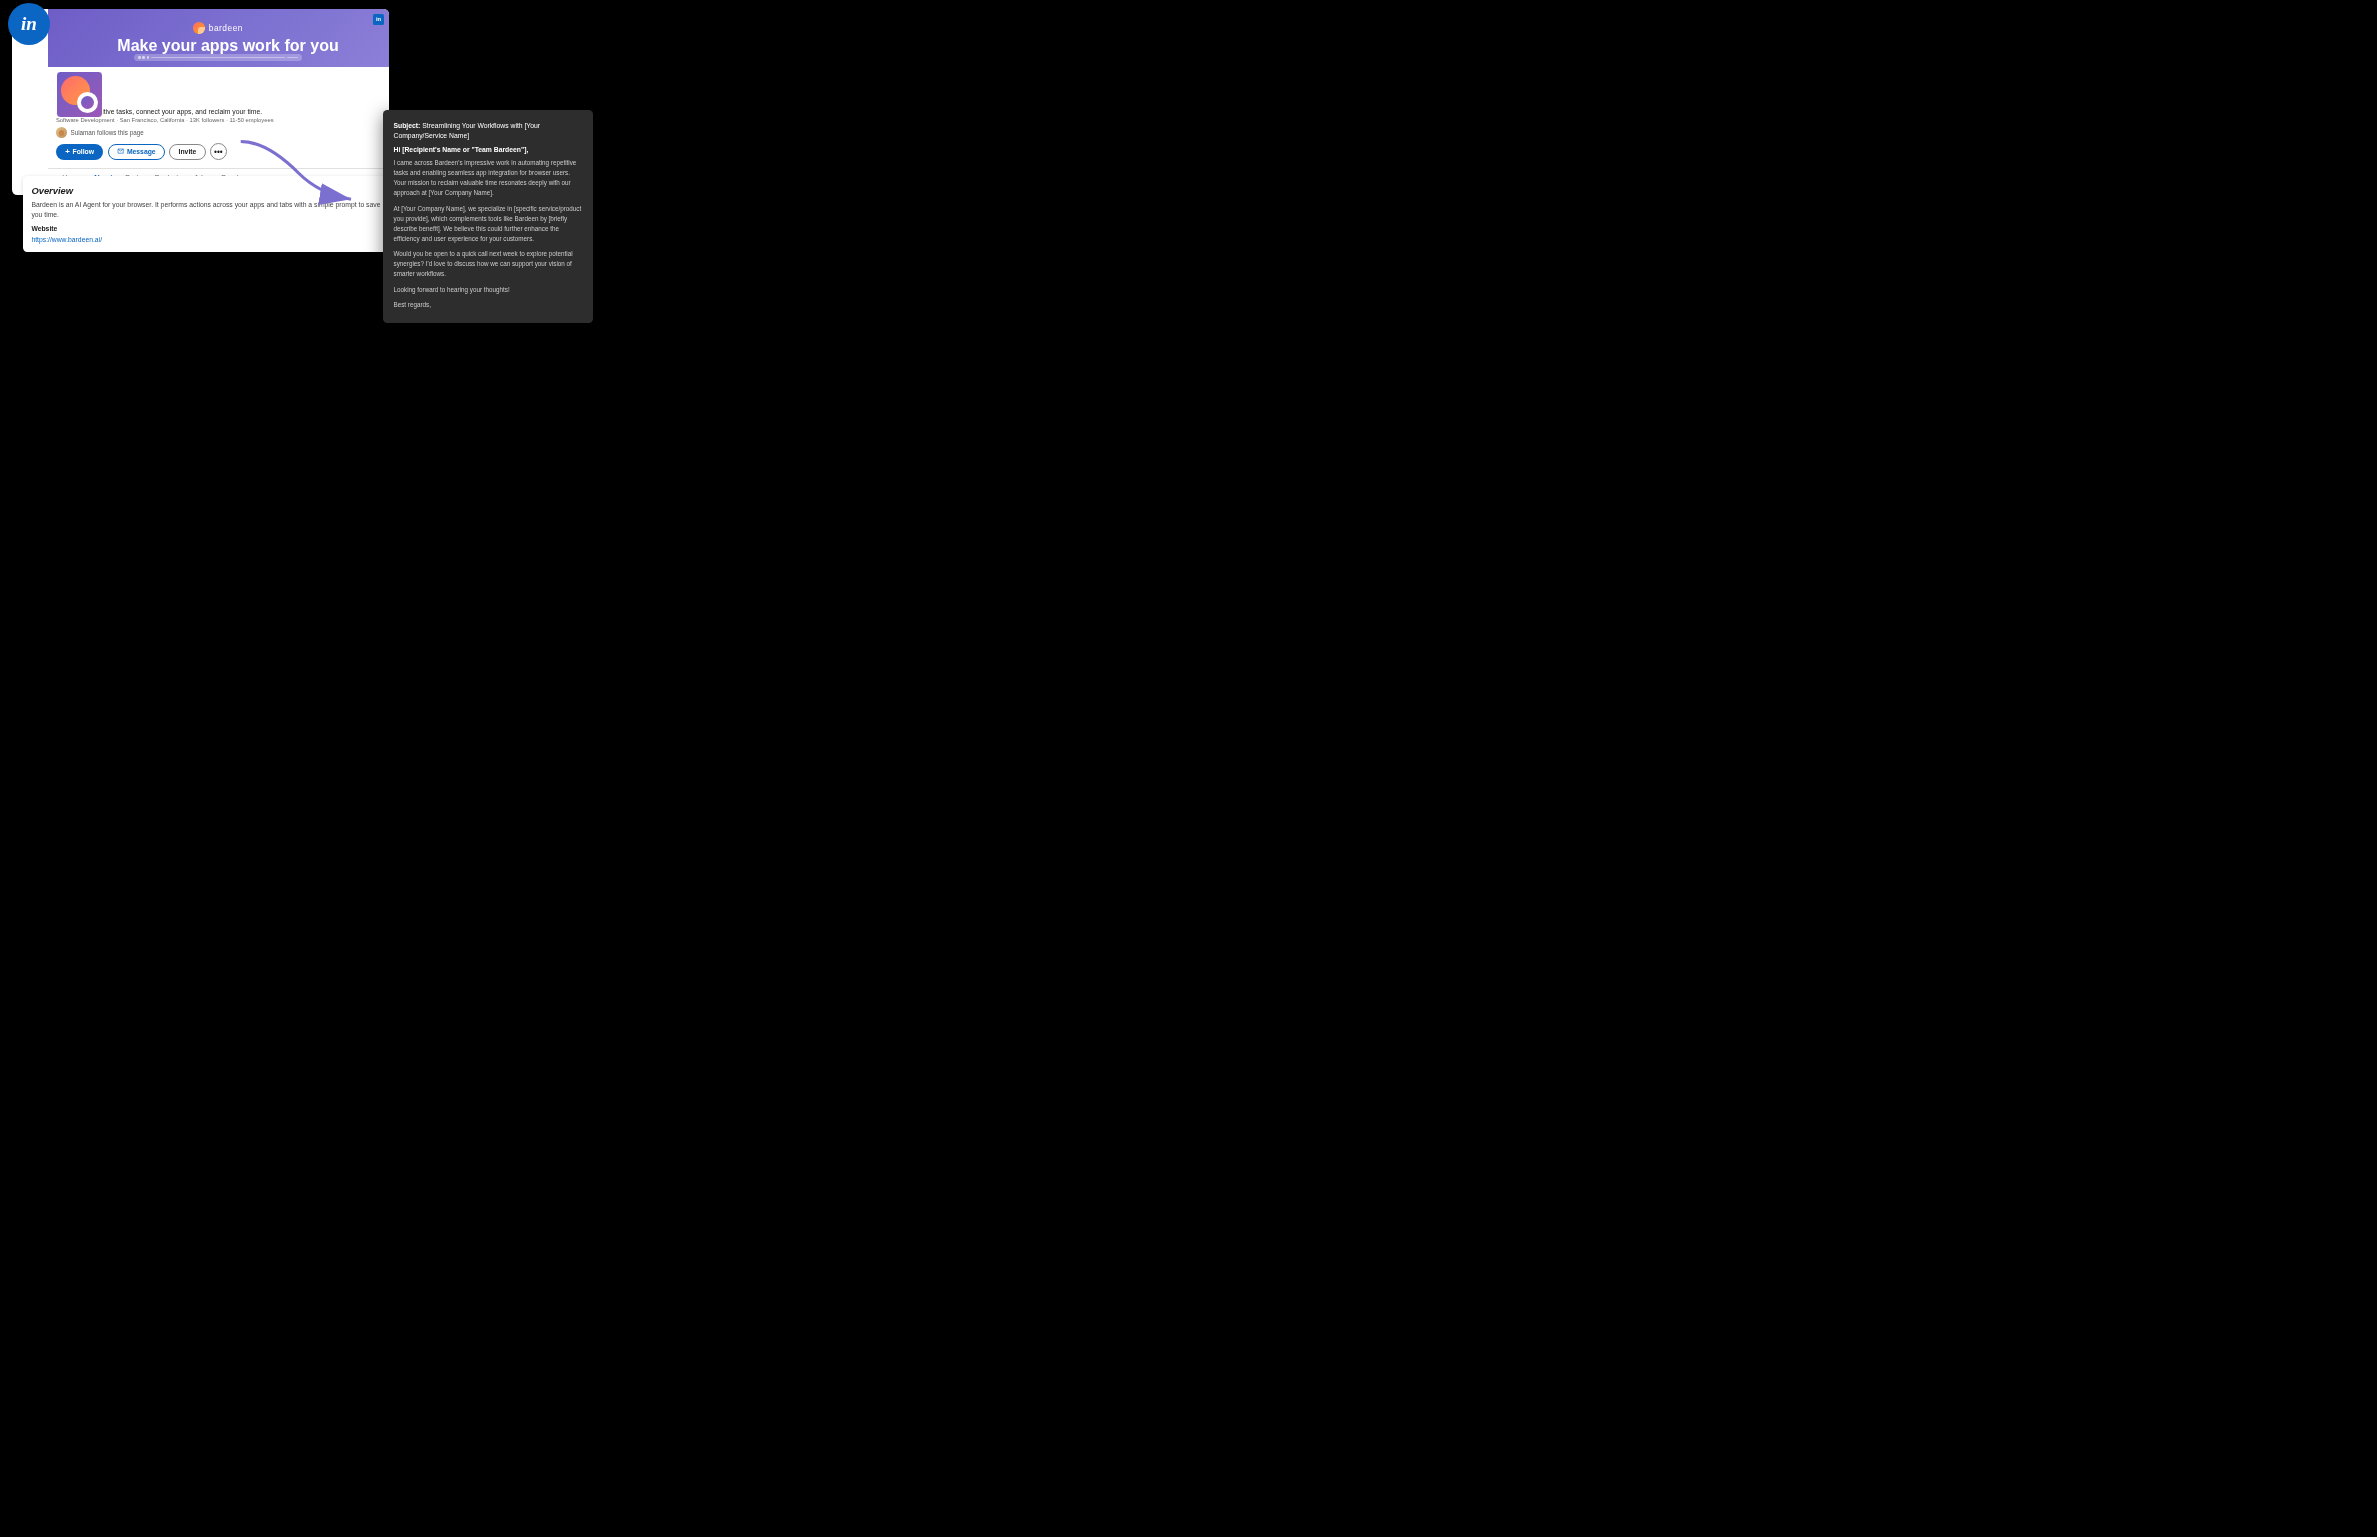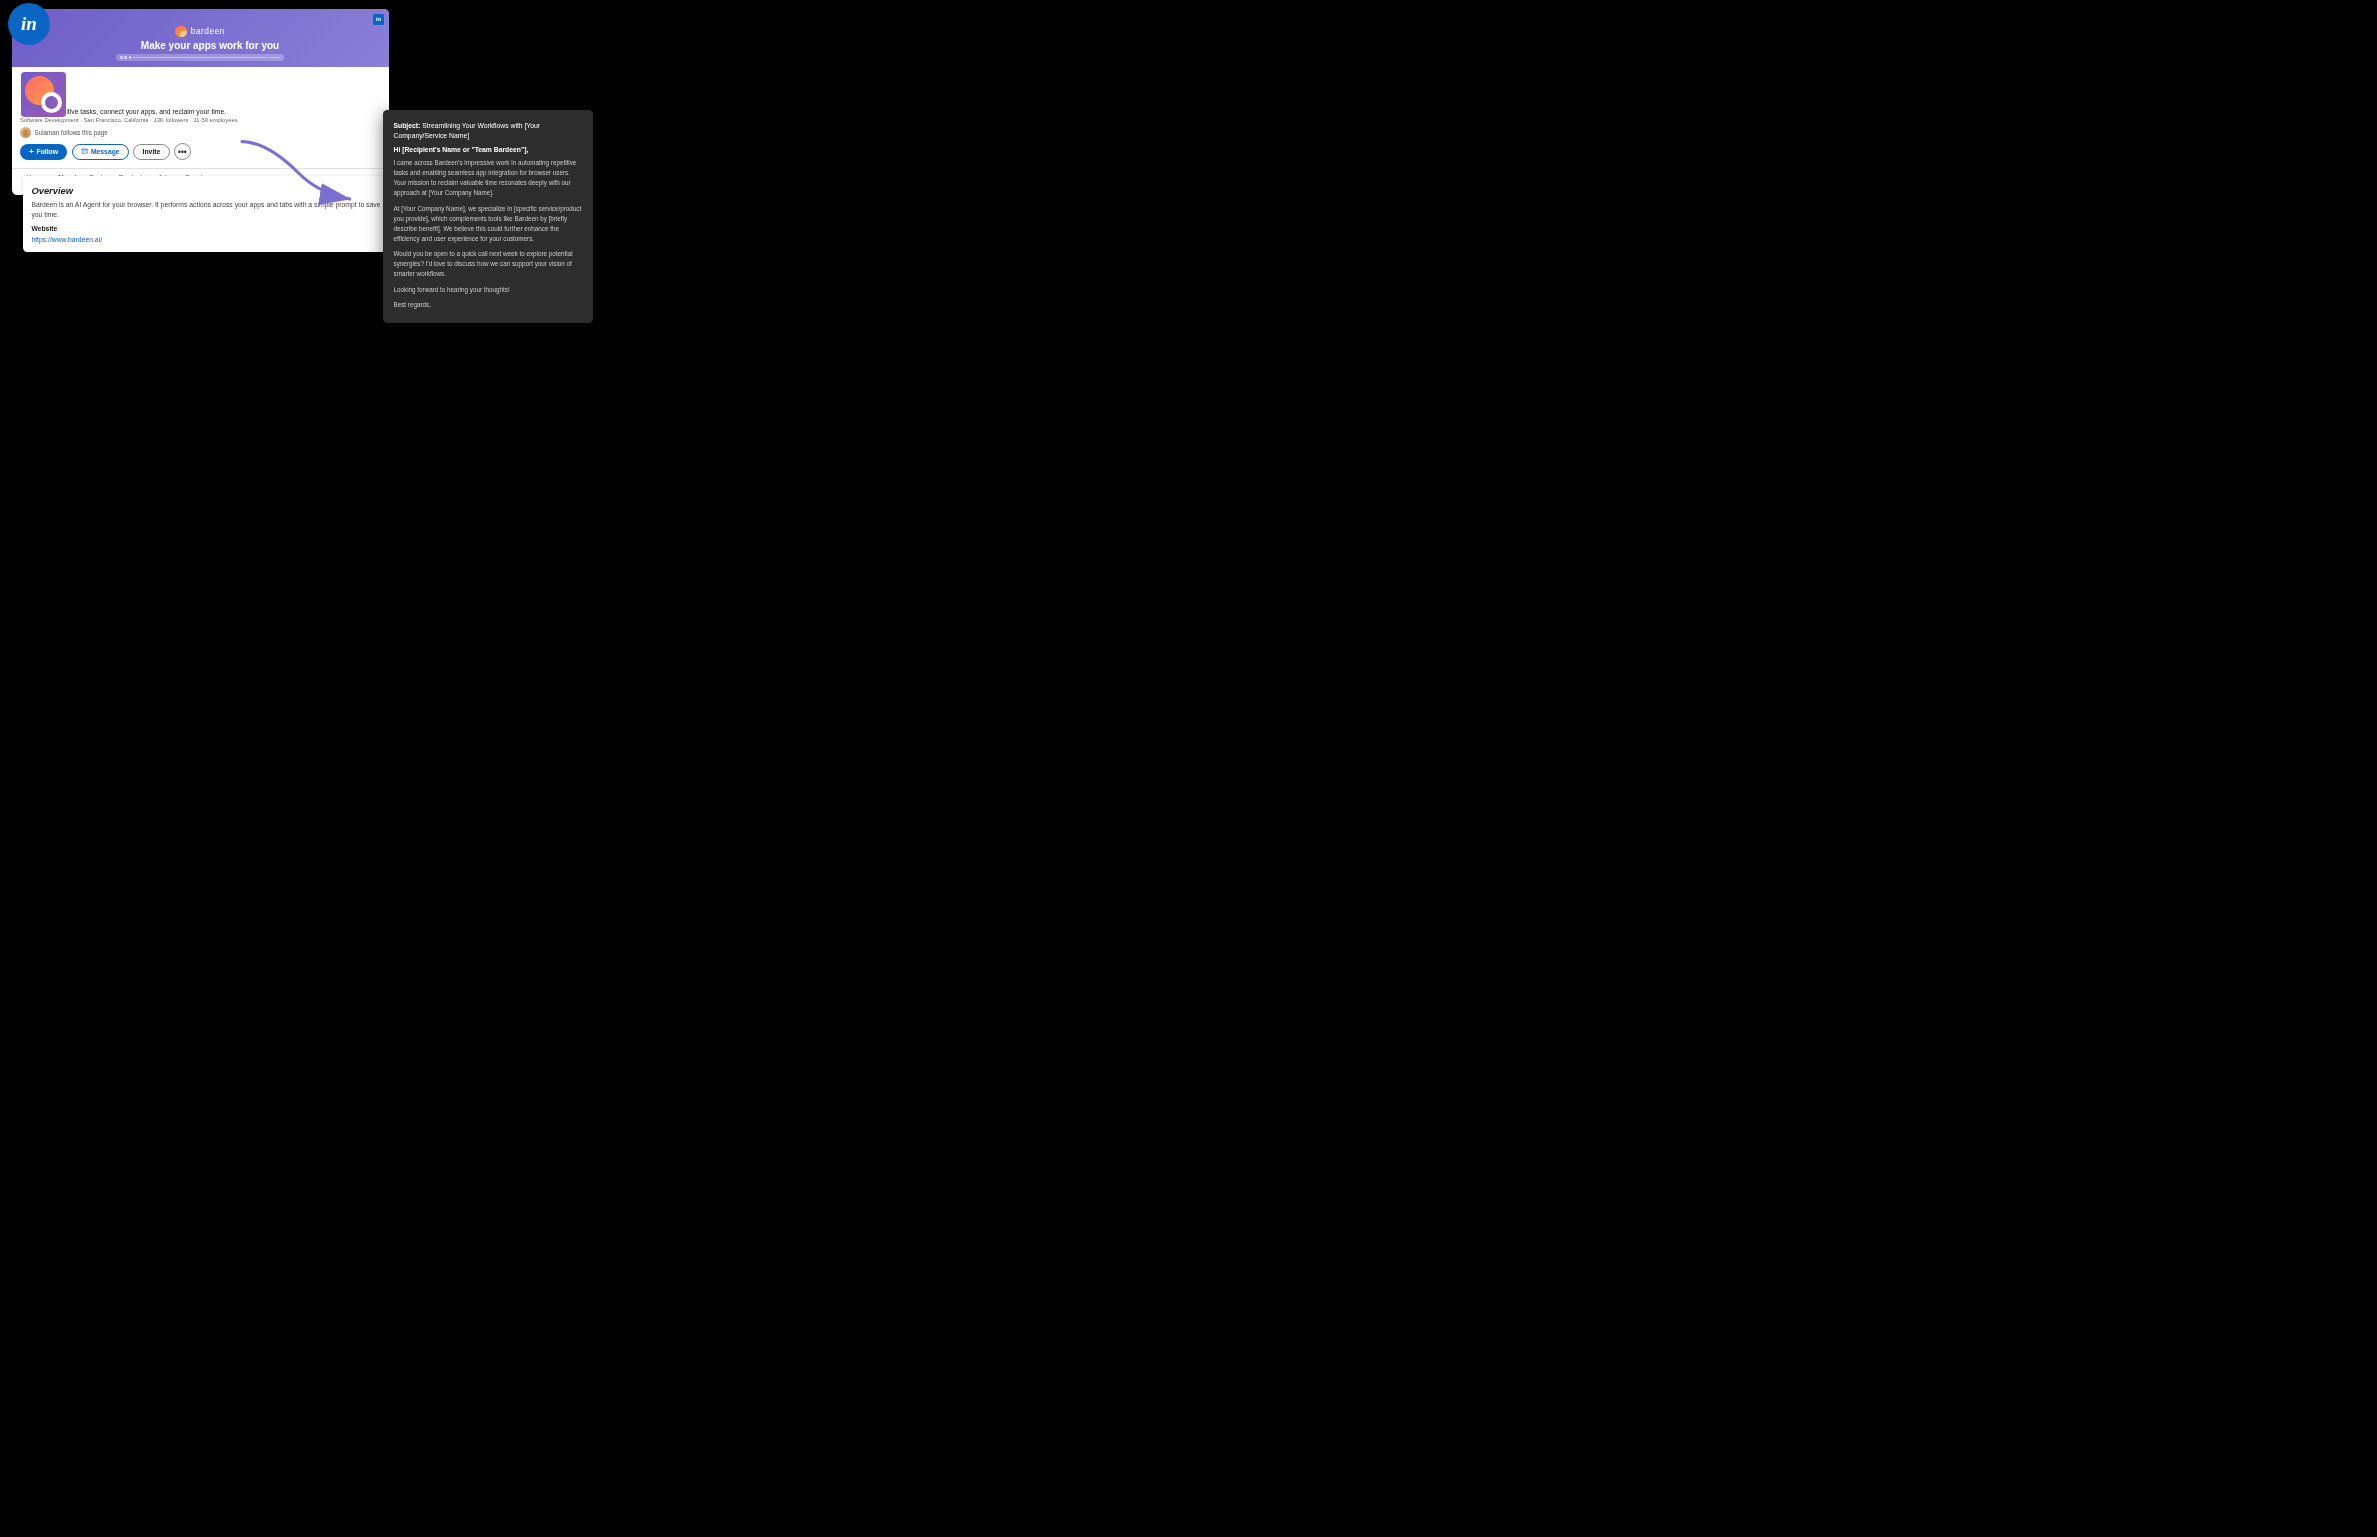--- a/index.html
+++ b/index.html
@@ -37,20 +37,21 @@
     
     .profile-card {
       position: absolute;
       top: 9.4px;
       left: 11.5px;
       width: 377px;
       background: #fff;
       border-radius: 5.2px;
       overflow: hidden;
       box-shadow: 0 2.1px 10.5px rgba(0,0,0,0.3);
+      padding-left: 36px;
     }
 
     .profile-banner {
       background: linear-gradient(135deg, #6e5dc6 0%, #7b6fd0 50%, #8b7fd8 100%);
       height: 58px;
       display: flex;
       flex-direction: column;
       align-items: center;
       justify-content: center;
       position: relative;
@@ -81,21 +82,21 @@
       border-radius: 50% 0 0 0;
     }
     .banner-brand-name {
       color: white;
       font-size: 8.4px;
       font-weight: 400;
       letter-spacing: 0.5px;
     }
     .banner-tagline {
       color: white;
-      font-size: 10px;
+      font-size: 16px;
       font-weight: 700;
       text-align: left;
       margin-left: 20px;
     }
     .banner-search-bar {
       position: absolute;
       bottom: 6.3px;
       left: 50%;
       transform: translateX(-50%);
       width: 168px;

